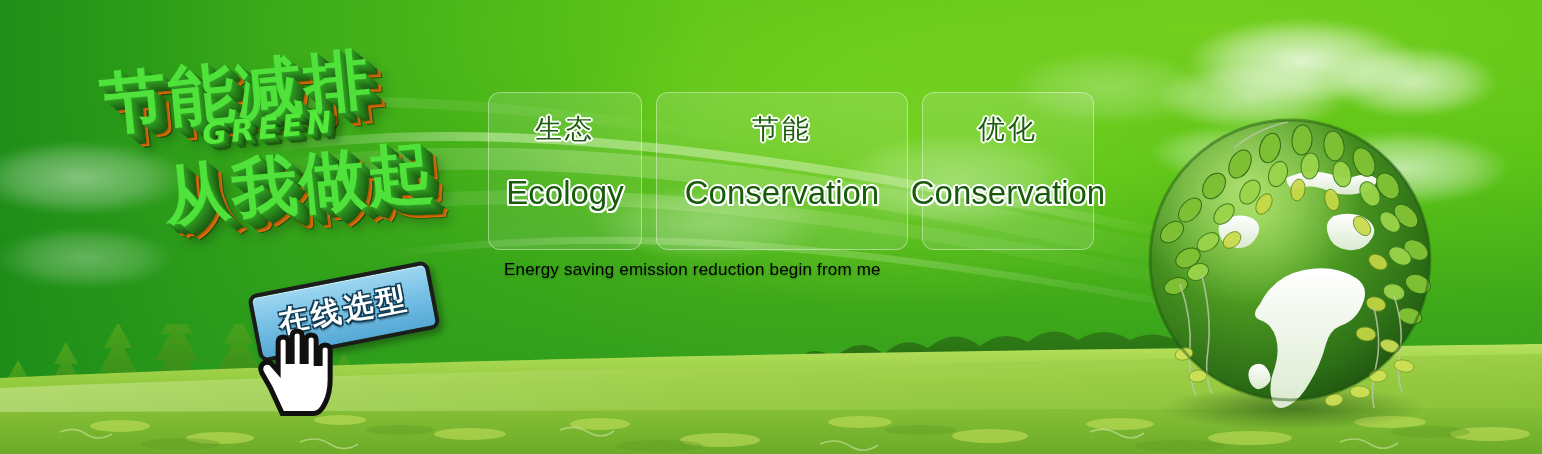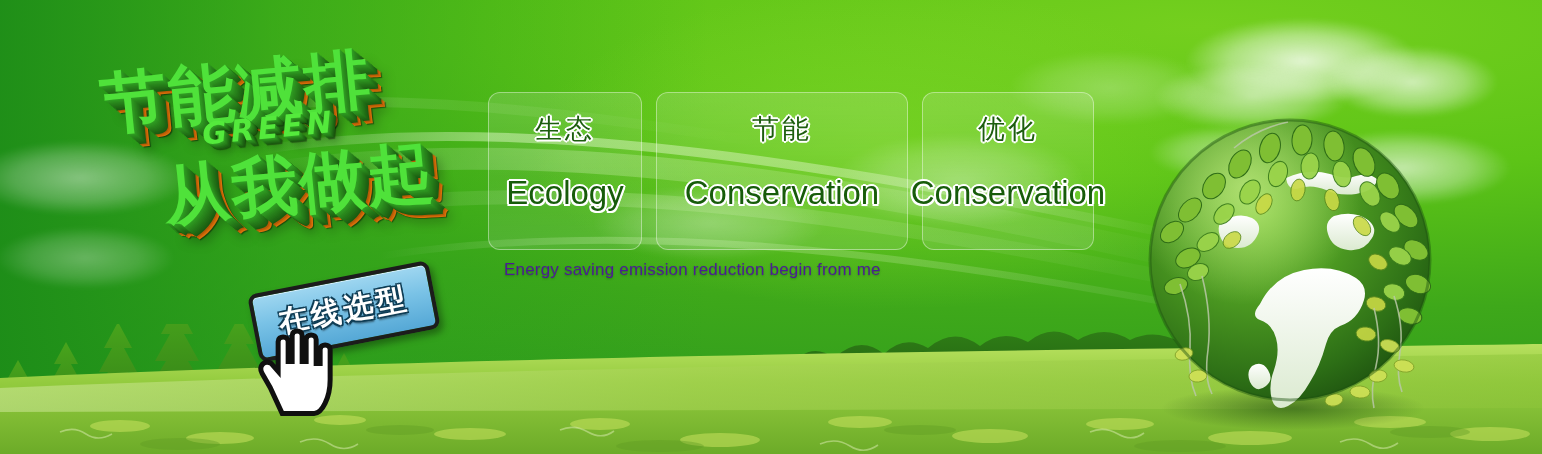--- a/index.html
+++ b/index.html
@@ -216,21 +216,21 @@
     line-height: 1;
   }
 
   
   .tagline {
     position: absolute;
     left: 504px;
     top: 260px;
     font-family: "Liberation Sans", sans-serif;
     font-size: 17px;
-    color: #4c1d95;
+    color: #000000;
     letter-spacing: .2px;
     text-shadow: 0 1px 2px rgba(20,80,10,.45);
     white-space: nowrap;
   }
 
   
   .globe-wrap {
     position: absolute;
     left: 1128px;
     top: 108px;

